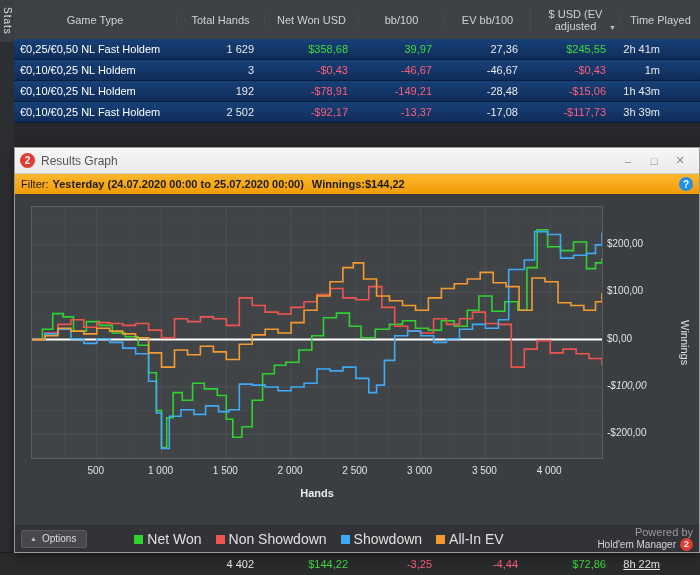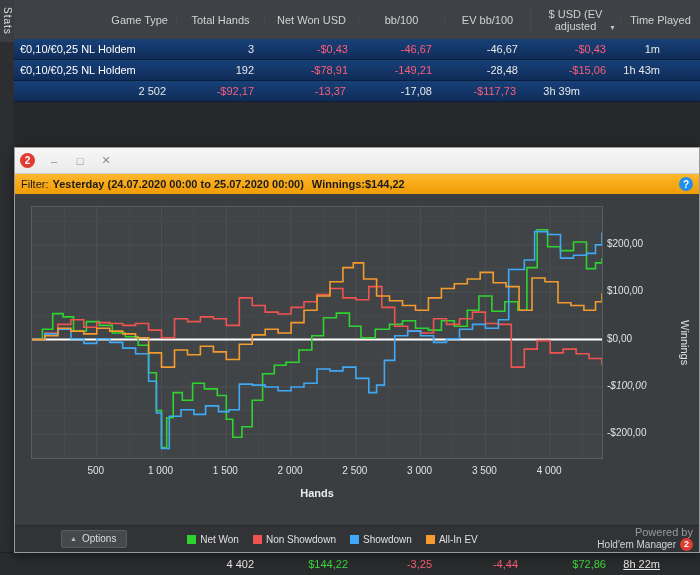--- a/index.html
+++ b/index.html
@@ -8,21 +8,21 @@
        --cols:162px 88px 94px 86px 86px 90px 1fr;}
   
   .left-strip{position:absolute;left:0;top:0;bottom:0;width:14px;background:#2c2e31;z-index:5;}
   .stats-tab{position:absolute;left:0;top:0;width:14px;height:42px;background:#3a3d41;
              display:flex;align-items:center;justify-content:center;cursor:pointer;}
   .stats-tab span{writing-mode:vertical-rl;font-size:10px;color:#e0e0e0;letter-spacing:1px;}
   
   .table-header{position:absolute;left:14px;top:0;right:0;height:39px;background:#3e4145;
                 display:grid;grid-template-columns:var(--cols);align-items:center;color:#d2d2d2;}
   .th{position:relative;text-align:center;padding:0 8px;line-height:12px;border-left:1px solid rgba(255,255,255,0.05);cursor:pointer;}
-  .th:first-child{border-left:none;text-align:right;}
+  .th:first-child{border-left:none;}
   .dd{position:absolute;right:4px;top:14px;font-size:7px;color:#c0c0c0;cursor:pointer;}
   .table-rows{position:absolute;left:14px;top:39px;right:0;}
   .trow{display:grid;grid-template-columns:var(--cols);height:20px;align-items:center;
         background:linear-gradient(180deg,#174179 0%,#102c58 100%);border-bottom:1px solid #0a1d3c;cursor:pointer;}
   .tcell{white-space:nowrap;overflow:hidden;}
   .tcell.c0{padding-left:6px;text-align:left;color:#ffffff;}
   .tcell.c1,.tcell.c2,.tcell.c3,.tcell.c4,.tcell.c5{text-align:right;padding-right:10px;}
   .tcell.c3,.tcell.c4{padding-right:12px;}
   .tcell.c5{padding-right:14px;}
   .tcell.c6{text-align:right;padding-right:40px;}
@@ -55,24 +55,24 @@
   .ylab{position:absolute;left:2px;font-size:10px;color:#e2e2e2;white-space:nowrap;}
   .winnings-label{position:absolute;right:8px;top:38%;writing-mode:vertical-rl;font-size:11px;color:#e2e2e2;}
   .x-labels{position:absolute;left:16px;right:112px;top:calc(100% - 60px);height:14px;}
   .xlab{position:absolute;transform:translateX(-50%);font-size:10px;color:#e2e2e2;white-space:nowrap;}
   .hands-label{position:absolute;left:16px;right:96px;top:calc(100% - 38px);text-align:center;
                font-size:11px;font-weight:bold;color:#eaeaea;}
   .window-bottom{height:26px;background:#313336;display:flex;align-items:center;flex:0 0 auto;
                  border-top:1px solid #27292b;padding:0 6px;}
   .options-btn{display:inline-flex;align-items:center;gap:5px;background:#46484b;border:1px solid #5a5c5f;
                border-radius:2px;color:#dcdcdc;font-size:10px;padding:2px 10px 3px 8px;cursor:pointer;
-               font-family:"Liberation Sans",sans-serif;margin-left:40px;}
+               font-family:"Liberation Sans",sans-serif;}
   .options-btn .caret{font-size:7px;color:#bdbdbd;}
   .legend{display:flex;align-items:center;gap:14px;margin:0 auto;}
-  .legend-item{display:inline-flex;align-items:center;gap:4px;font-size:10px;color:#e0e0e0;cursor:pointer;}
+  .legend-item{display:inline-flex;align-items:center;gap:4px;font-size:14px;color:#e0e0e0;cursor:pointer;}
   .swatch{width:9px;height:9px;display:inline-block;}
   .powered{margin-left:auto;text-align:right;line-height:11px;}
   .powered .p1{font-size:11px;color:#9a9a9a;}
   .powered .p2{font-size:10px;color:#d5d5d5;display:flex;align-items:center;gap:4px;justify-content:flex-end;}
   .hm-badge.small{width:13px;height:13px;font-size:9px;}
   
   .status-bar{position:absolute;left:0;right:0;bottom:0;height:22px;background:#292b2d;border-top:1px solid #1d1f20;z-index:6;}
   .status-grid{display:grid;grid-template-columns:var(--cols);margin-left:14px;height:22px;align-items:center;}
   .scell{text-align:right;padding-right:10px;white-space:nowrap;}
   .scell.c3,.scell.c4{padding-right:12px;}
@@ -98,50 +98,61 @@
     <div class="th">EV bb/100</div>
     <div class="th">
       <span>$ USD (EV adjusted</span>
       <span class="dd">▼</span>
     </div>
     <div class="th">Time Played</div>
   </div>
 
   <div class="table-rows" id="table-rows">
       <div class="trow">
+        <div class="tcell c0 tone-plain">€0,25/€0,50 NL Fast Holdem</div>
+        <div class="tcell c1 tone-plain">1 629</div>
+        <div class="tcell c2 tone-pos">$358,68</div>
+        <div class="tcell c3 tone-pos">39,97</div>
+        <div class="tcell c4 tone-plain">27,36</div>
+        <div class="tcell c5 tone-pos">$245,55</div>
+        <div class="tcell c6 tone-plain">2h 41m</div>
+      </div>
+      <div class="trow">
         <div class="tcell c0 tone-plain">€0,10/€0,25 NL Holdem</div>
         <div class="tcell c1 tone-plain">3</div>
         <div class="tcell c2 tone-neg">-$0,43</div>
         <div class="tcell c3 tone-neg">-46,67</div>
         <div class="tcell c4 tone-plain">-46,67</div>
         <div class="tcell c5 tone-neg">-$0,43</div>
         <div class="tcell c6 tone-plain">1m</div>
       </div>
       <div class="trow">
         <div class="tcell c0 tone-plain">€0,10/€0,25 NL Holdem</div>
         <div class="tcell c1 tone-plain">192</div>
         <div class="tcell c2 tone-neg">-$78,91</div>
         <div class="tcell c3 tone-neg">-149,21</div>
         <div class="tcell c4 tone-plain">-28,48</div>
         <div class="tcell c5 tone-neg">-$15,06</div>
         <div class="tcell c6 tone-plain">1h 43m</div>
       </div>
       <div class="trow">
+        <div class="tcell c0 tone-plain">€0,10/€0,25 NL Fast Holdem</div>
         <div class="tcell c1 tone-plain">2 502</div>
         <div class="tcell c2 tone-neg">-$92,17</div>
         <div class="tcell c3 tone-neg">-13,37</div>
         <div class="tcell c4 tone-plain">-17,08</div>
         <div class="tcell c5 tone-neg">-$117,73</div>
         <div class="tcell c6 tone-plain">3h 39m</div>
       </div>
     </div>
 
   <div class="hm-window">
     <div class="titlebar">
       <span class="hm-badge">2</span>
+      <span class="title">Results Graph</span>
       <span class="win-controls">
         <span class="wbtn">–</span>
         <span class="wbtn">□</span>
         <span class="wbtn">✕</span>
       </span>
     </div>
 
     <div class="filterbar">
       <span class="f-label">Filter:</span>
       <span class="f-text">Yesterday (24.07.2020 00:00 to 25.07.2020 00:00)</span>

